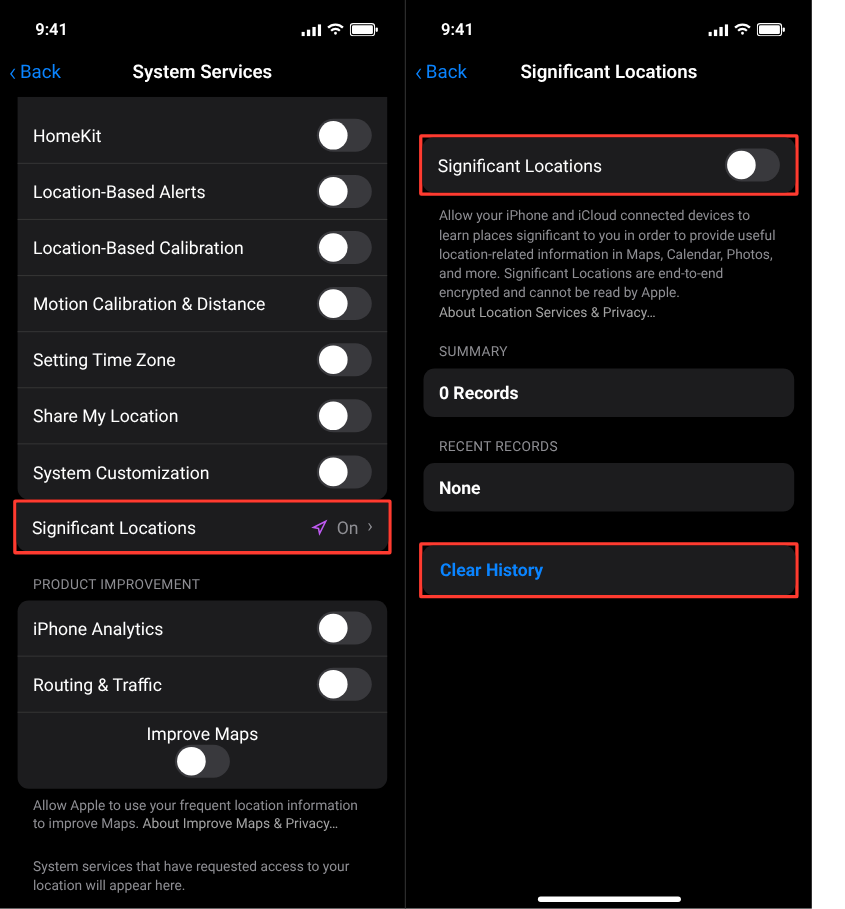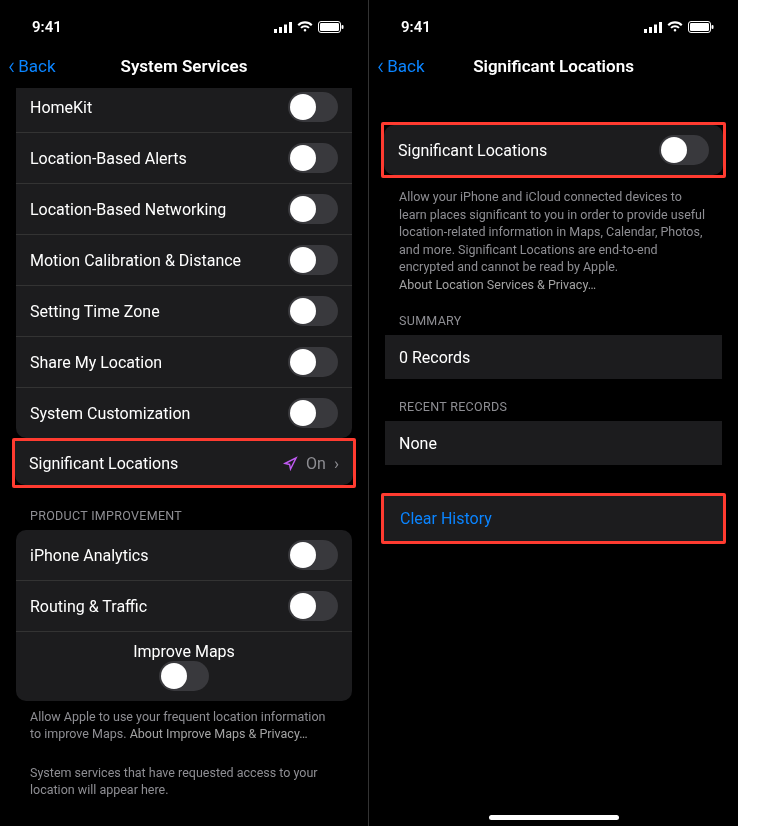--- a/index.html
+++ b/index.html
@@ -128,21 +128,22 @@
   .small-note {
     color: #8e8e93;
     font-size: 12.5px;
     padding: 22px 30px 6px 30px;
     line-height:1.35;
   }
   .right-content { padding-top: 34px; }
   .right-list {
     background:#1c1c1e;
     margin:0 16px;
-    border-radius:0;
+    border-radius:10px;
+    font-weight:bold;
   }
   .footer-desc {
     color:#8e8e93;
     font-size:12.5px;
     line-height:1.4;
     padding: 10px 30px 0 30px;
   }
   .clear-row {
     color:#0a84ff;
     padding: 13px 16px;
@@ -161,21 +162,21 @@
   }
   .sig-loc-inner {
     display:flex;
     align-items:center;
     justify-content:space-between;
     padding:10px 14px;
     background:#1c1c1e;
     font-size:16px;
   }
   .left .list-main { margin-top: 0; border-top-left-radius:0; border-top-right-radius:0; margin-left:16px; margin-right:16px; background:#1c1c1e; border-radius: 0 0 10px 10px;}
-  .left .row0 { padding-top: 4px; }
+  .left .row0 { padding-top: 20px; }
   .block {  margin: 0 16px; background:#1c1c1e; border-radius:10px; }
   .block .row { border-bottom:0.5px solid #333; }
   .block .row:last-child{ border-bottom:none;flex-direction:column; }
   .highlight-row-outer{
     margin: 0 12px;
     border:3px solid #ff3b30;
     border-radius:2px;
   }
   .highlight-row-outer .row{
     background:#1c1c1e;
@@ -223,21 +224,21 @@
             <div class="knob"></div>
           </div>
       </div>
       <div class="row">
         <span class="row-label">Location-Based Alerts</span>
         <div class="toggle off">
             <div class="knob"></div>
           </div>
       </div>
       <div class="row">
-        <span class="row-label">Location-Based Networking</span>
+        <span class="row-label">Location-Based Calibration</span>
         <div class="toggle off">
             <div class="knob"></div>
           </div>
       </div>
       <div class="row">
         <span class="row-label">Motion Calibration &amp; Distance</span>
         <div class="toggle off">
             <div class="knob"></div>
           </div>
       </div>

